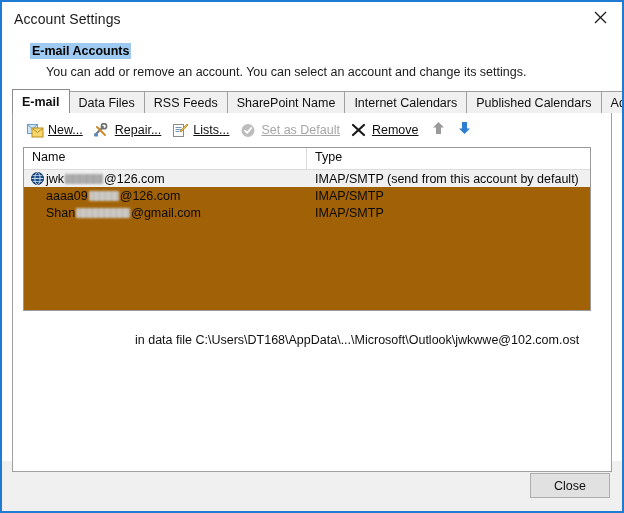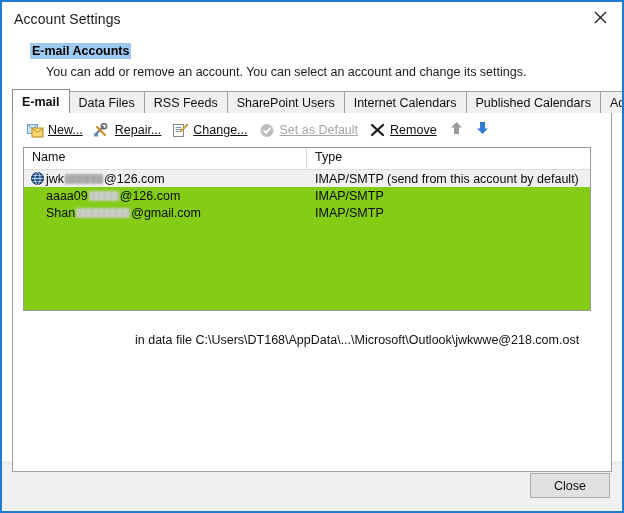--- a/index.html
+++ b/index.html
@@ -160,21 +160,21 @@
     display: flex;
     align-items: center;
     justify-content: center;
     cursor: default;
   }
 
   
   .listbox {
     margin: 2px 20px 0 10px;
     border: 1px solid #9a9a9a;
-    background: #84cc16;
+    background: #a16207;
     height: 164px;
     box-sizing: border-box;
     overflow: hidden;
   }
   .list-header {
     display: flex;
     height: 21px;
     background: #ffffff;
     border-bottom: 1px solid #dcdcdc;
     font-size: 12.5px;
@@ -308,21 +308,21 @@
   <div class="banner">
     <div class="banner-title">E-mail Accounts</div>
     <div class="banner-sub">You can add or remove an account. You can select an account and change its settings.</div>
   </div>
 
   <div class="tabstrip-wrap">
     <div class="tabstrip">
       <div class="tab active">E-mail</div>
       <div class="tab">Data Files</div>
       <div class="tab">RSS Feeds</div>
-      <div class="tab">SharePoint Users</div>
+      <div class="tab">SharePoint Name</div>
       <div class="tab">Internet Calendars</div>
       <div class="tab">Published Calendars</div>
       <div class="tab">Address Books</div>
     </div>
   </div>
 
   <div class="tabpanel">
 
     <div class="toolbar">
 
@@ -353,21 +353,21 @@
       <div class="tbtn">
         <span class="ticon">
           <svg width="17" height="15" viewBox="0 0 17 15">
             <rect x="1.5" y="1.5" width="10" height="12" fill="#ffffff" stroke="#8a8a8a" stroke-width="1"></rect>
             <line x1="3.5" y1="4.5" x2="9.5" y2="4.5" stroke="#7596b8" stroke-width="1"></line>
             <line x1="3.5" y1="6.5" x2="9.5" y2="6.5" stroke="#7596b8" stroke-width="1"></line>
             <line x1="3.5" y1="8.5" x2="7.5" y2="8.5" stroke="#7596b8" stroke-width="1"></line>
             <path d="M9 9 L16 2 L15 1 L8 8 Z" fill="#f0c24b" stroke="#a8811f" stroke-width="0.8"></path>
           </svg>
         </span>
-        <span>Change...</span>
+        <span>Lists...</span>
       </div>
 
       <div class="tbtn disabled">
         <span class="ticon">
           <svg width="16" height="15" viewBox="0 0 16 15">
             <circle cx="8" cy="7.5" r="6.5" fill="#bdbdbd"></circle>
             <path d="M5 7.6 L7.2 9.8 L11.2 5" fill="none" stroke="#ffffff" stroke-width="1.8" stroke-linecap="round" stroke-linejoin="round"></path>
           </svg>
         </span>
         <span>Set as Default</span>
@@ -447,21 +447,21 @@
               <span>Shan</span>
               <span class="redact" style="width:54px"></span>
               <span>@gmail.com</span>
             </span>
         </div>
         <div class="cell-type">IMAP/SMTP</div>
       </div>
     </div>
 
     <div class="delivery">
-      <div class="delivery-file">in data file C:\Users\DT168\AppData\...\Microsoft\Outlook\jwkwwe@218.com.ost</div>
+      <div class="delivery-file">in data file C:\Users\DT168\AppData\...\Microsoft\Outlook\jwkwwe@102.com.ost</div>
     </div>
 
   </div>
 
   <div class="footer">
     <button class="close-button">Close</button>
   </div>
 
 </div>
 

